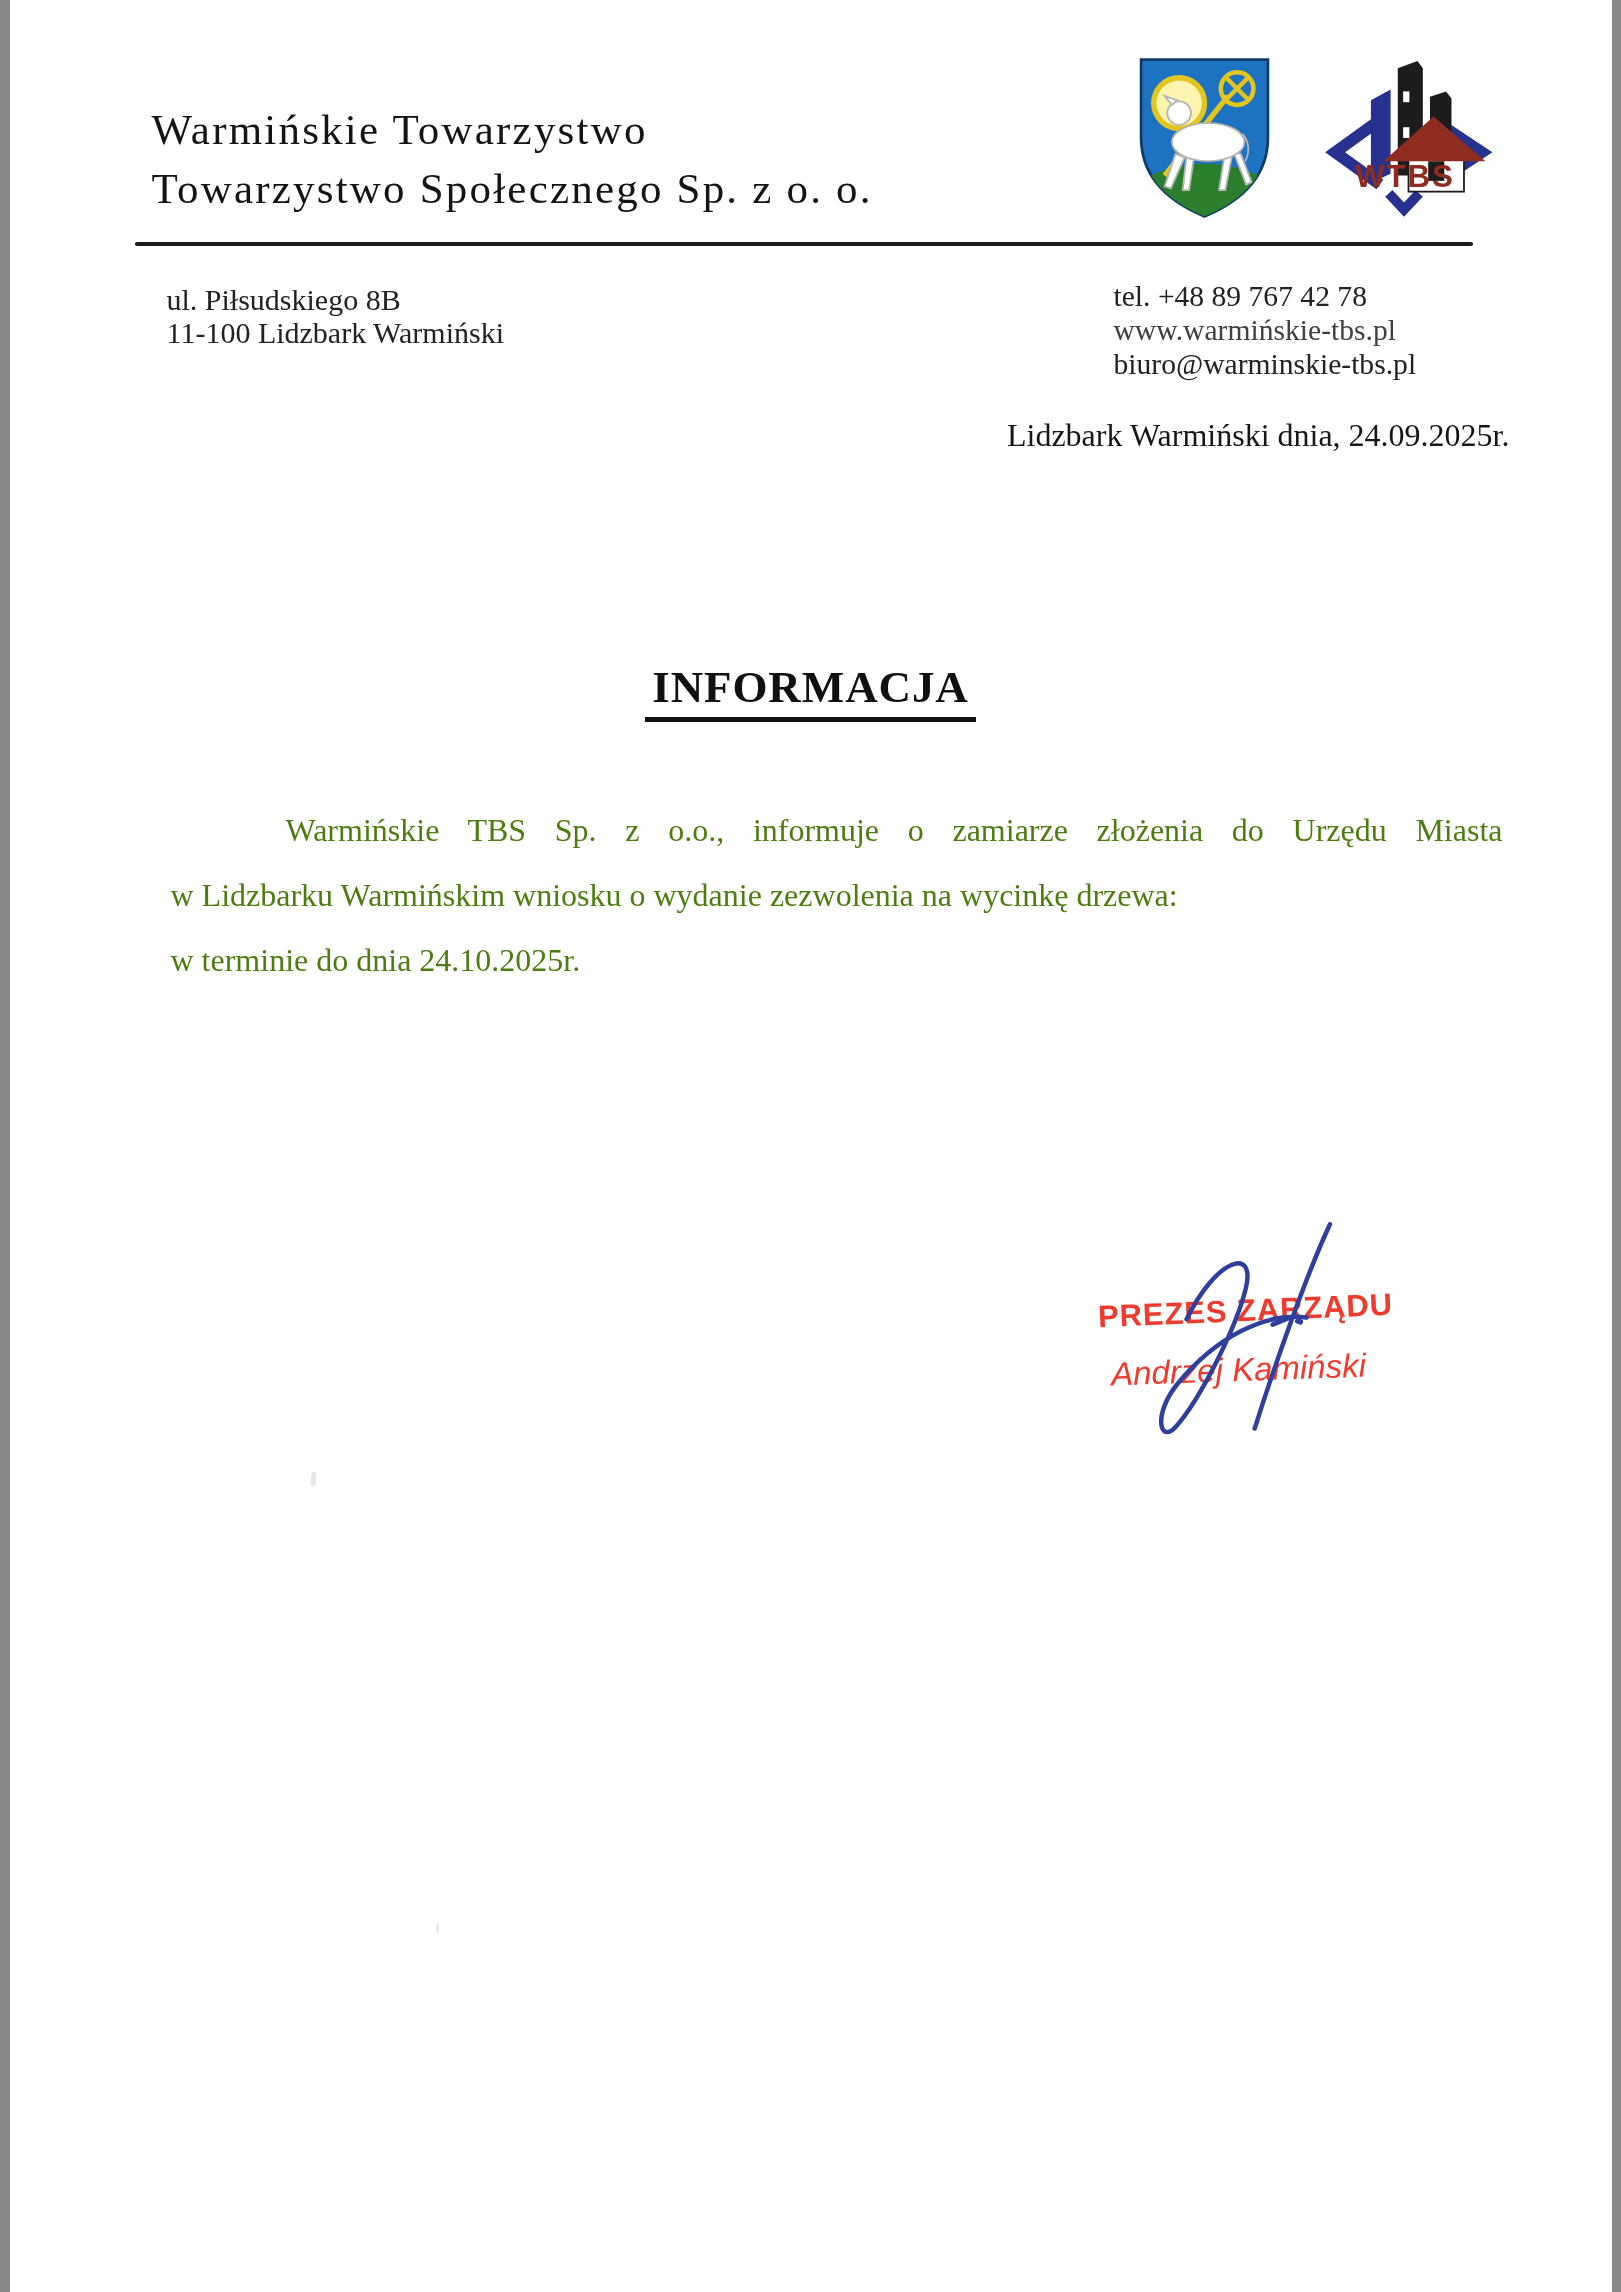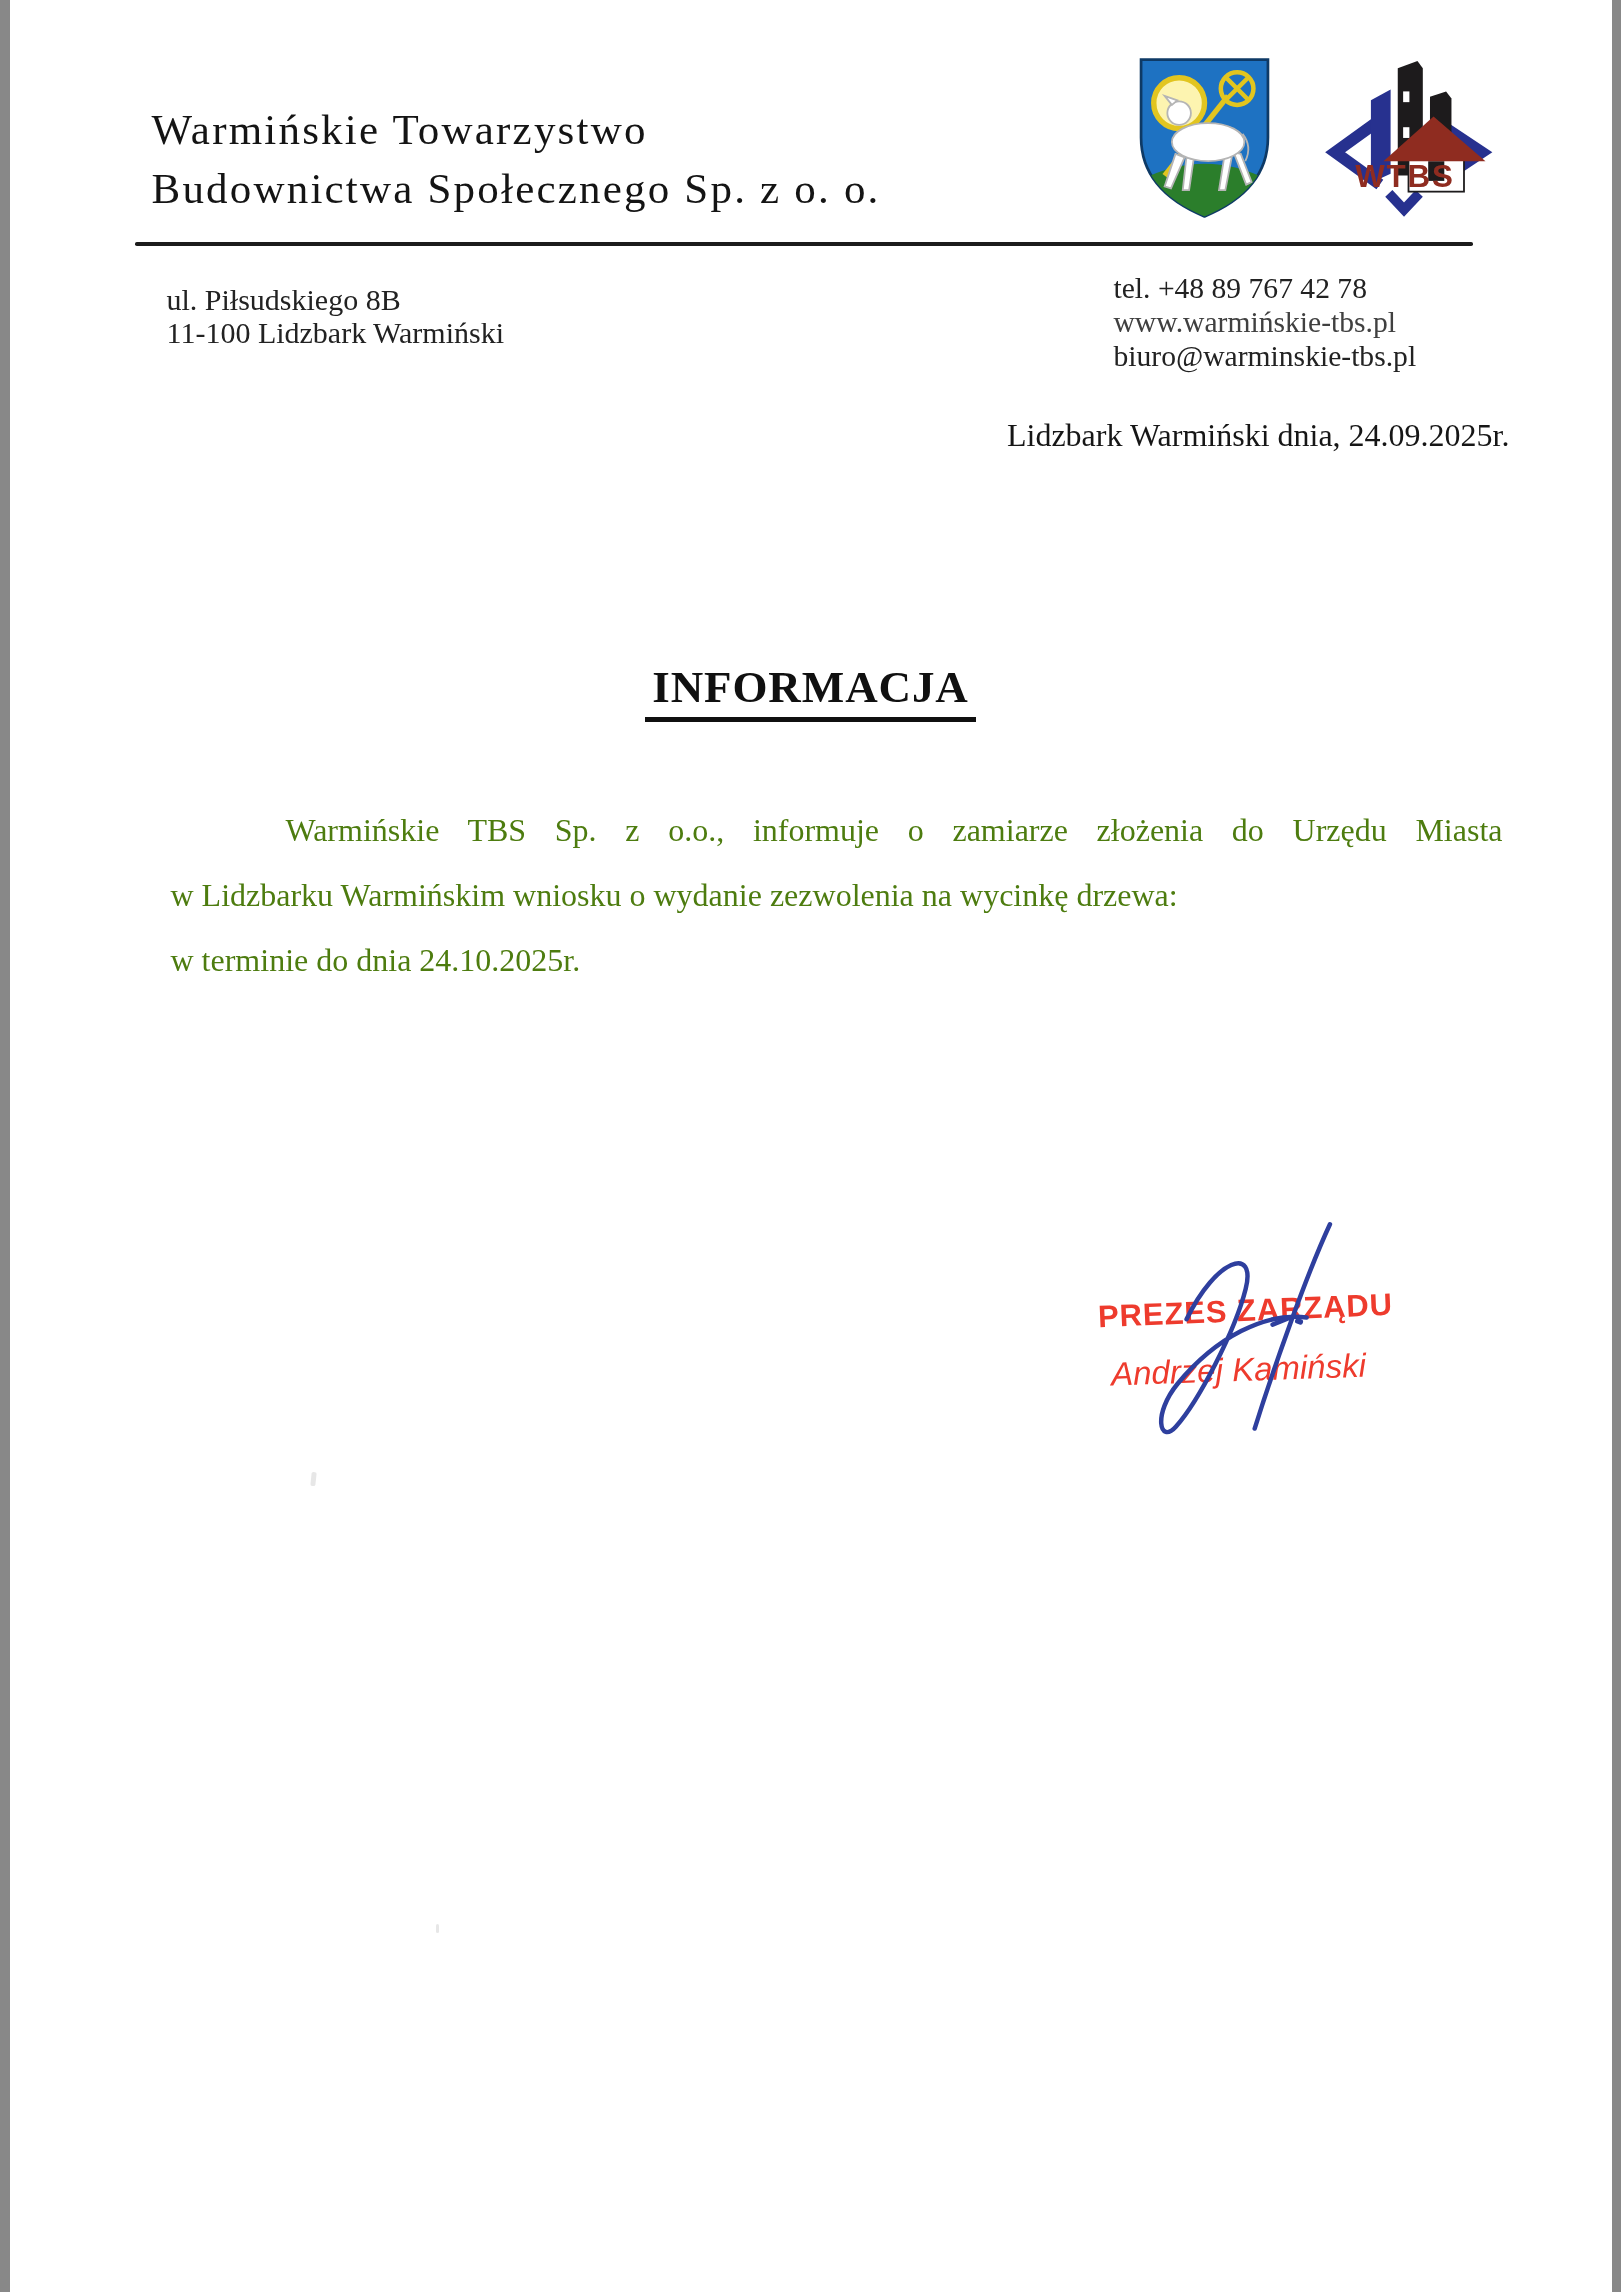--- a/index.html
+++ b/index.html
@@ -31,21 +31,21 @@
     width: 1338px; height: 3.6px;
     background: #1c1c1c;
     border-radius: 1.8px;
   }
   
   .address-block {
     position: absolute; left: 157px; top: 283px;
     font-size: 30px; line-height: 33px; color: #222;
   }
   .contact-block {
-    position: absolute; left: 1104px; top: 271px;
+    position: absolute; left: 1104px; top: 279px;
     font-size: 29.6px; line-height: 34px; color: #222;
   }
   .contact-website {
     color: #404040;
     text-decoration-thickness: 1.8px;
     text-underline-offset: 3.6px;
   }
   
   .dateline {
     position: absolute; right: 102px; top: 417px;
@@ -105,21 +105,21 @@
   .speck-1 { left: 301px; top: 1472px; width: 4.5px; height: 14.3px; transform: rotate(6deg); }
   .speck-2 { left: 426px; top: 1924px; width: 3.6px; height: 9px; }
 </style>
 </head>
 <body>
 
 <div class="page">
 
   <div class="company-name">
     <div>Warmińskie Towarzystwo</div>
-    <div>Budownictwa Społecznego Sp. z o. o.</div>
+    <div>Towarzystwo Społecznego Sp. z o. o.</div>
   </div>
 
   <svg class="crest-logo" viewBox="0 0 160 185" xmlns="http://www.w3.org/2000/svg">
     <defs>
       <clipPath id="shieldClip">
           <path d="M10,6 H150 V92 Q150 150 80 179 Q10 150 10 92 Z"></path>
         </clipPath>
     </defs>
     <path d="M10,6 H150 V92 Q150 150 80 179 Q10 150 10 92 Z" fill="#1e72c2" stroke="#0e3a66" stroke-width="3"></path>
     <g clip-path="url(#shieldClip)">

